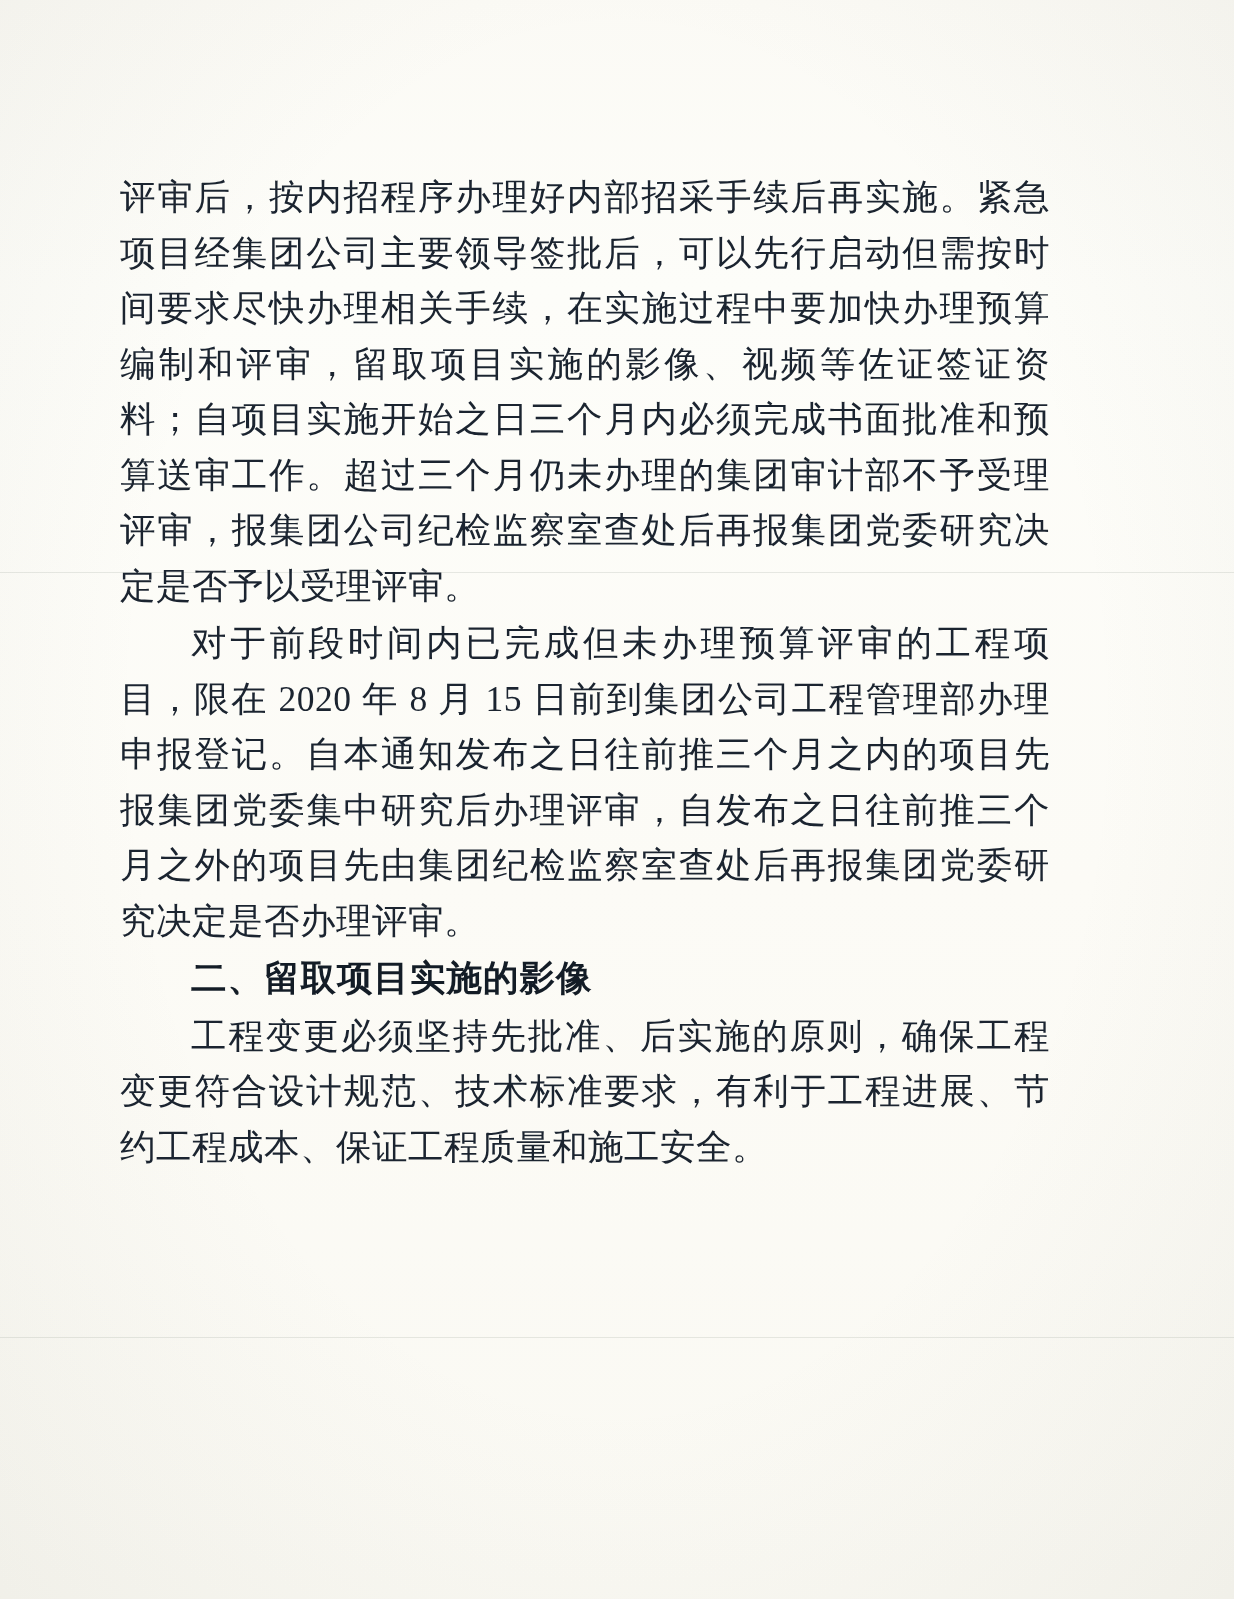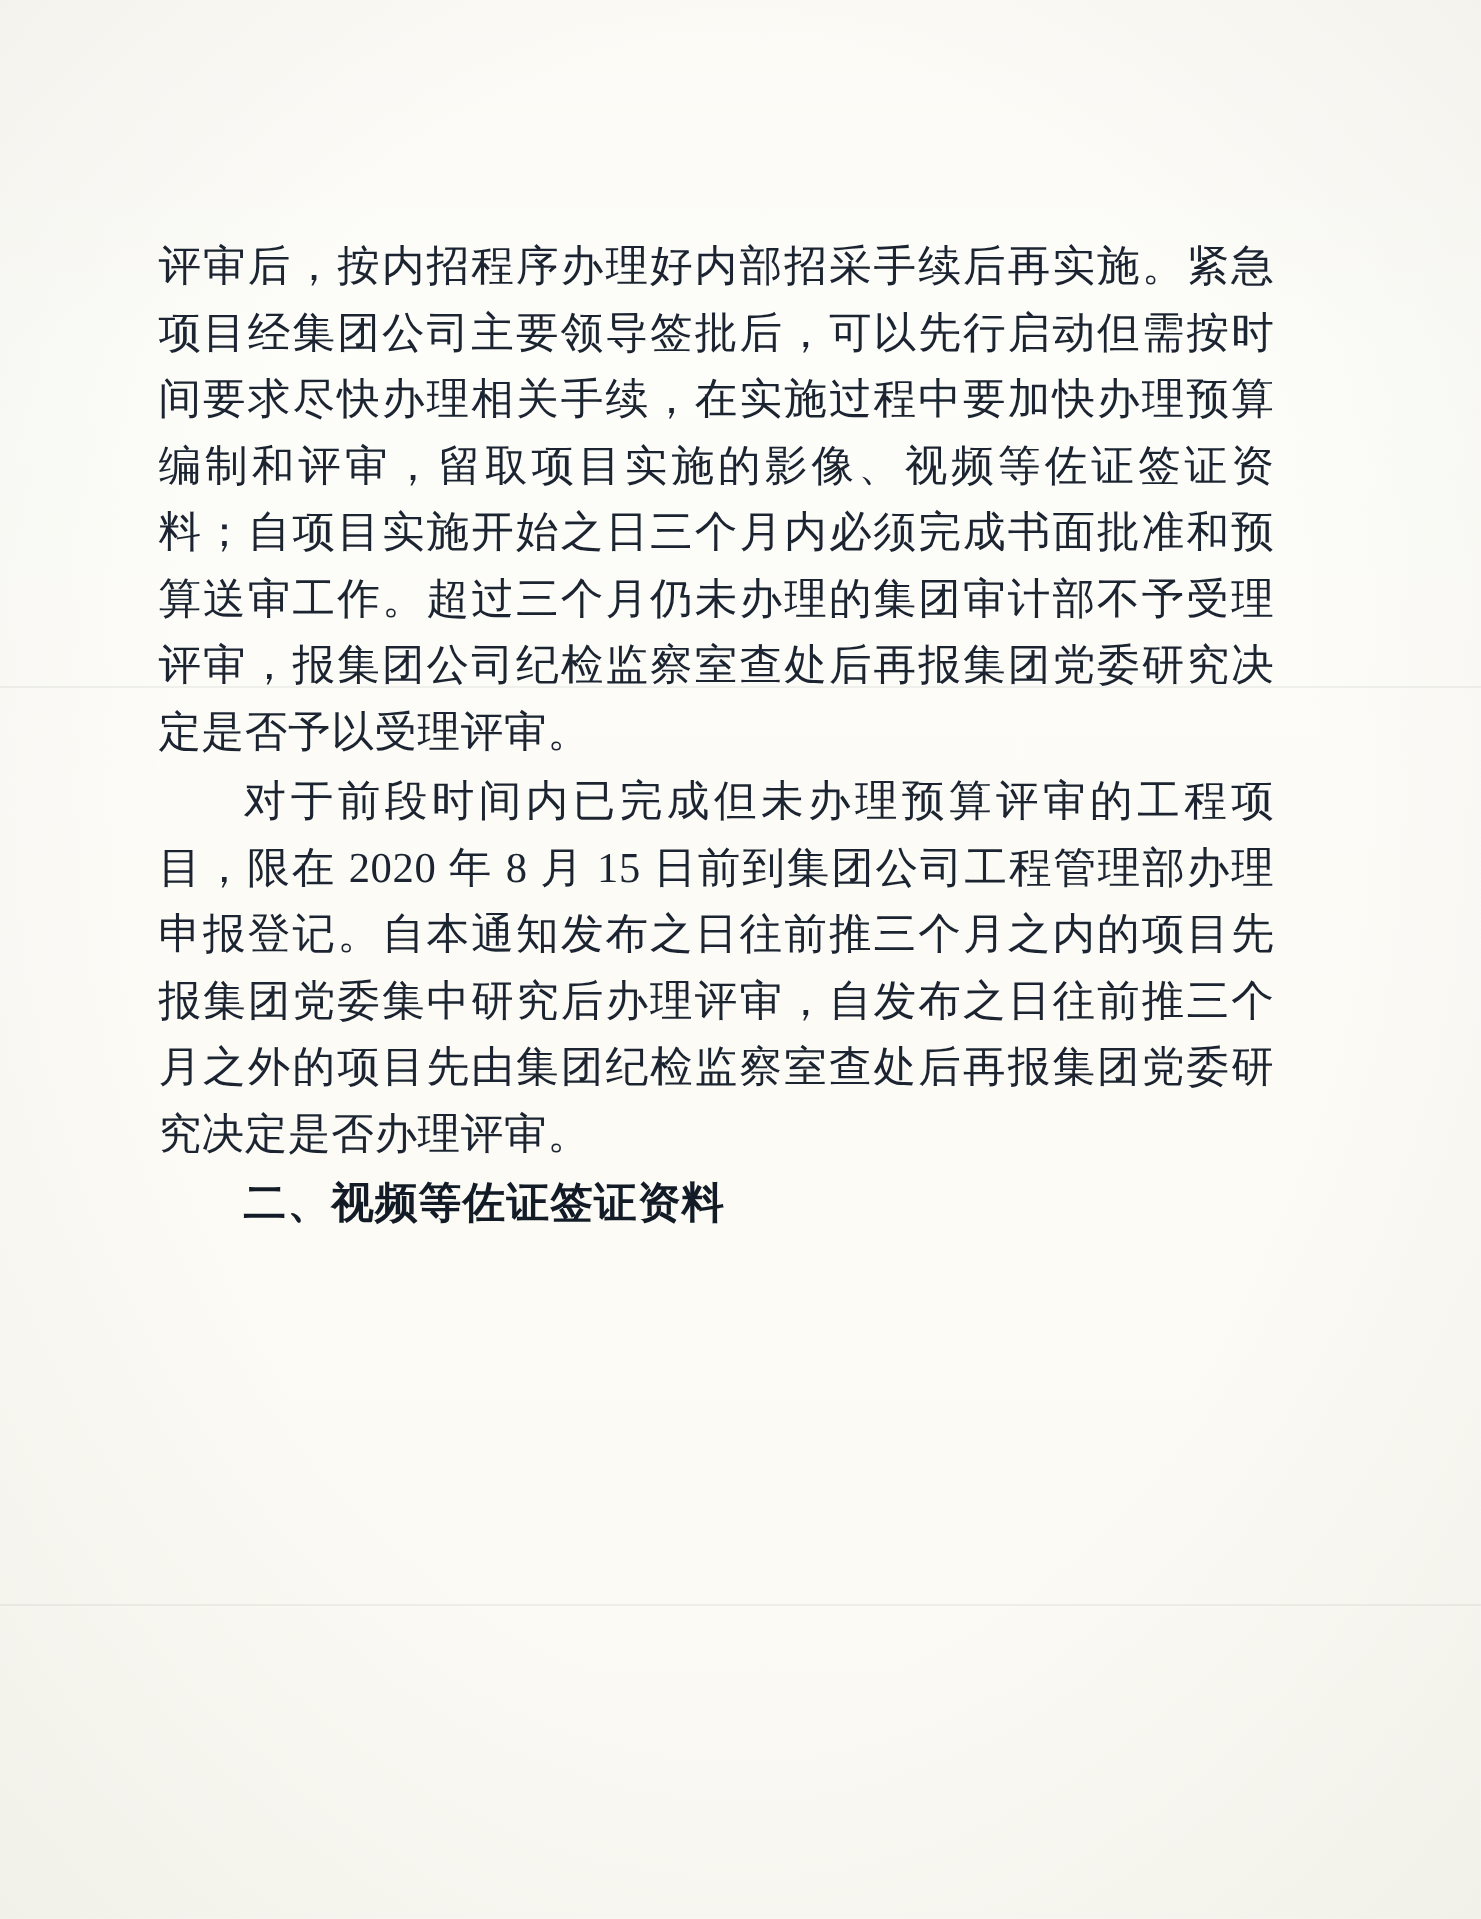--- a/index.html
+++ b/index.html
@@ -39,24 +39,23 @@
   }
   .scanline.s1 { top: 572px; }
   .scanline.s2 { top: 1337px; }
 
   .page {
     position: absolute;
     inset: 0;
   }
   .content {
     position: absolute;
-    left: 132px;
+    left: 120px;
     top: 170px;
     width: 930px;
-    margin-top: 24px;
   }
   p {
     margin: 0 0 2px 0;
     font-size: 35.5px;
     line-height: 55.5px;
     color: #1b2430;
     letter-spacing: 0.5px;
     text-align: justify;
     text-justify: inter-ideograph;
     font-family: "Liberation Serif", "DejaVu Serif", serif;
@@ -75,15 +74,16 @@
 <body>
 
 <div class="paper"></div>
 <div class="scanline s1"></div>
 <div class="scanline s2"></div>
 
 <div class="page">
   <div class="content">
     <p class="para">评审后，按内招程序办理好内部招采手续后再实施。紧急项目经集团公司主要领导签批后，可以先行启动但需按时间要求尽快办理相关手续，在实施过程中要加快办理预算编制和评审，留取项目实施的影像、视频等佐证签证资料；自项目实施开始之日三个月内必须完成书面批准和预算送审工作。超过三个月仍未办理的集团审计部不予受理评审，报集团公司纪检监察室查处后再报集团党委研究决定是否予以受理评审。</p>
     <p class="para indent">对于前段时间内已完成但未办理预算评审的工程项目，限在 2020 年 8 月 15 日前到集团公司工程管理部办理申报登记。自本通知发布之日往前推三个月之内的项目先报集团党委集中研究后办理评审，自发布之日往前推三个月之外的项目先由集团纪检监察室查处后再报集团党委研究决定是否办理评审。</p>
-    <p class="para heading">二、视频等佐证签证资料</p>
+    <p class="para heading">二、留取项目实施的影像</p>
+    <p class="para indent">工程变更必须坚持先批准、后实施的原则，确保工程变更符合设计规范、技术标准要求，有利于工程进展、节约工程成本、保证工程质量和施工安全。</p>
   </div>
 </div>
 
 </body></html>

